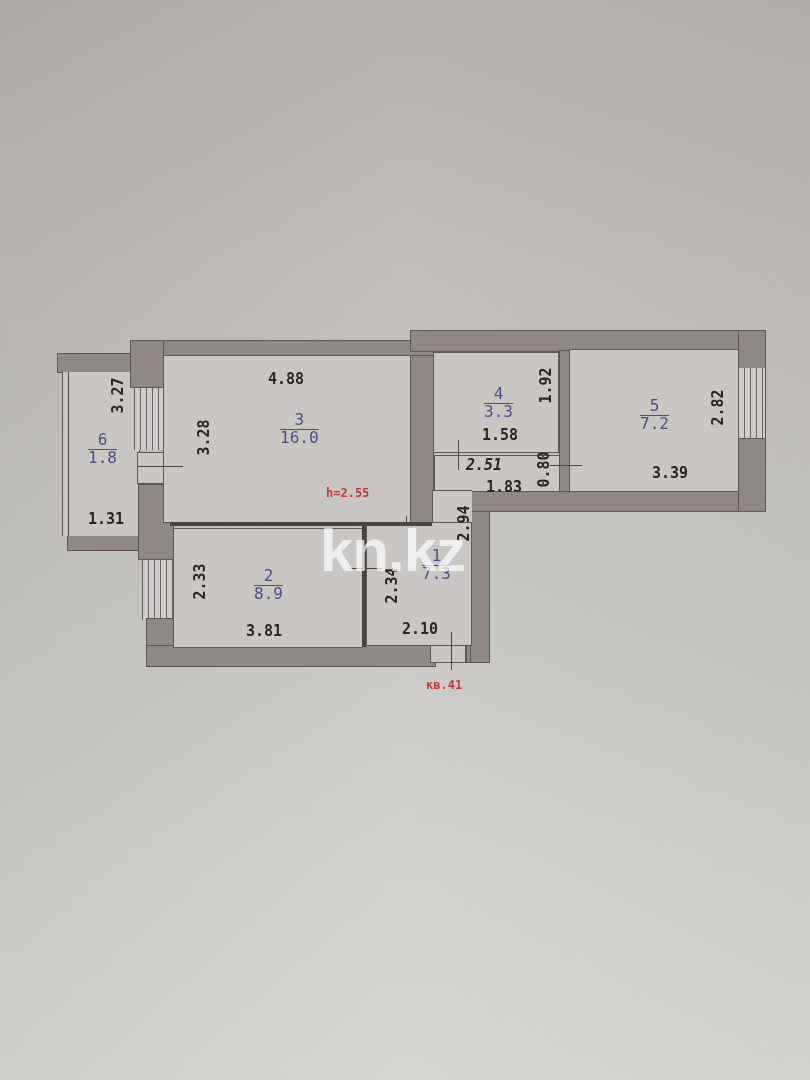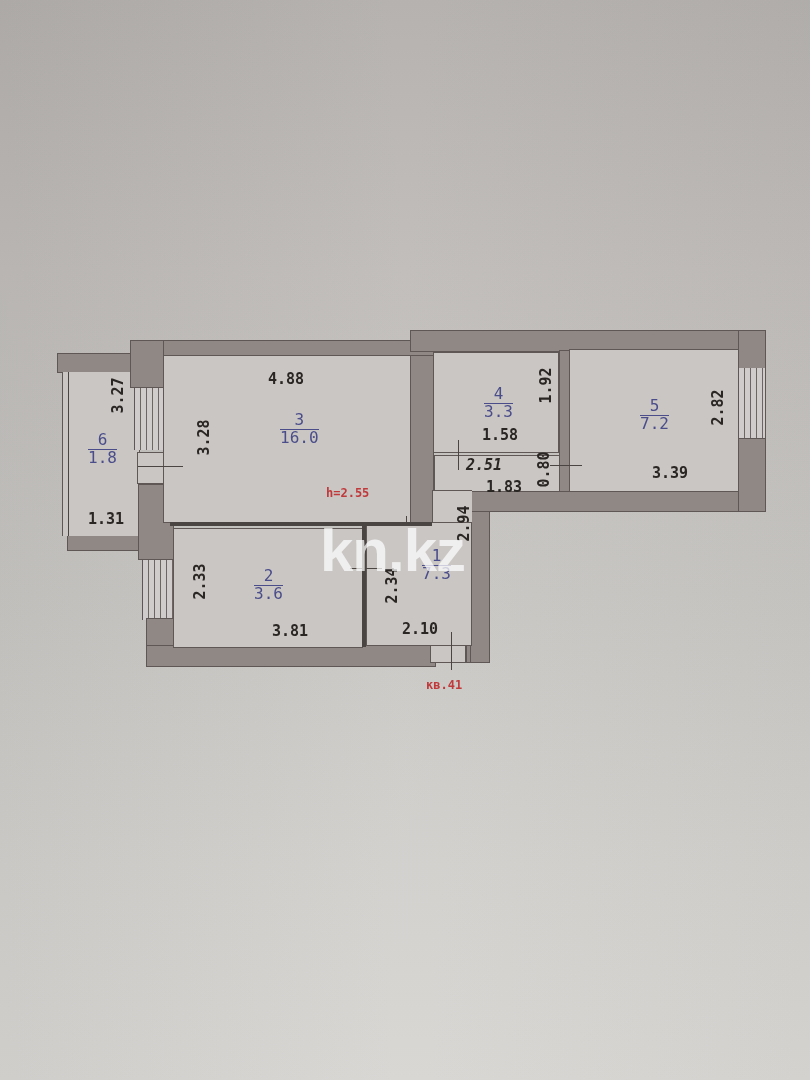--- a/index.html
+++ b/index.html
@@ -102,23 +102,23 @@
   <div class="dim v" style="left:700px;top:400px;">2.82</div>
   <div class="dim" style="left:652px;top:466px;">3.39</div>
 
   <div class="dim" style="left:466px;top:458px;font-style:italic;">2.51</div>
   <div class="dim" style="left:486px;top:480px;">1.83</div>
   <div class="dim v" style="left:526px;top:462px;">0.80</div>
 
   <div class="dim v" style="left:182px;top:574px;">2.33</div>
   <div class="roomlabel" style="left:254px;top:568px;">
     <span class="num">2</span>
-    <span class="area">3.6</span>
+    <span class="area">8.9</span>
   </div>
-  <div class="dim" style="left:246px;top:624px;margin-left:26px;">3.81</div>
+  <div class="dim" style="left:246px;top:624px;">3.81</div>
 
   <div class="dim v" style="left:446px;top:516px;">2.94</div>
   <div class="dim v" style="left:374px;top:578px;">2.34</div>
   <div class="roomlabel" style="left:422px;top:548px;">
     <span class="num">1</span>
     <span class="area">7.3</span>
   </div>
   <div class="dim" style="left:402px;top:622px;">2.10</div>
 
   <div class="red" style="left:426px;top:678px;">кв.41</div>

